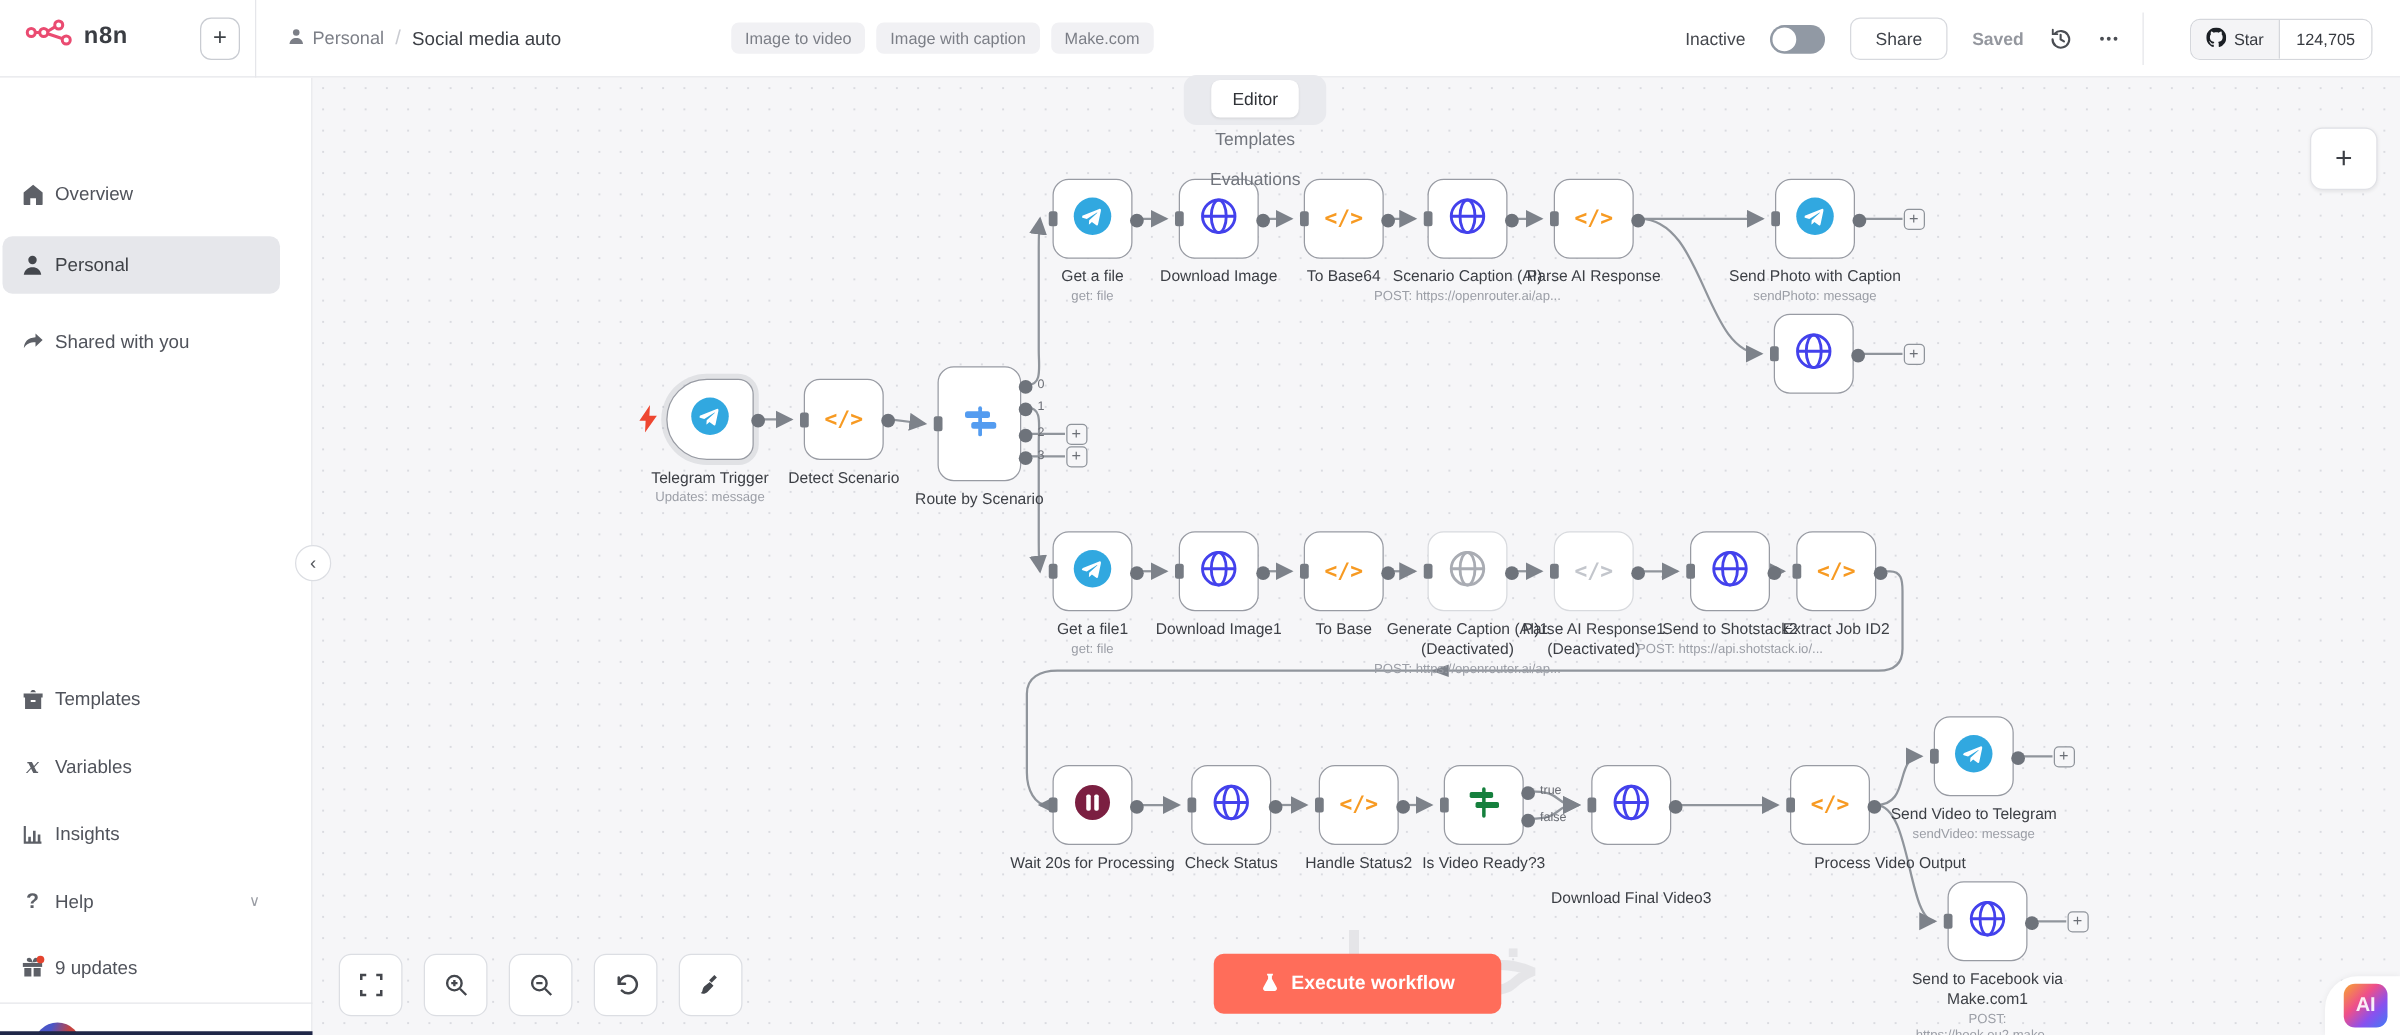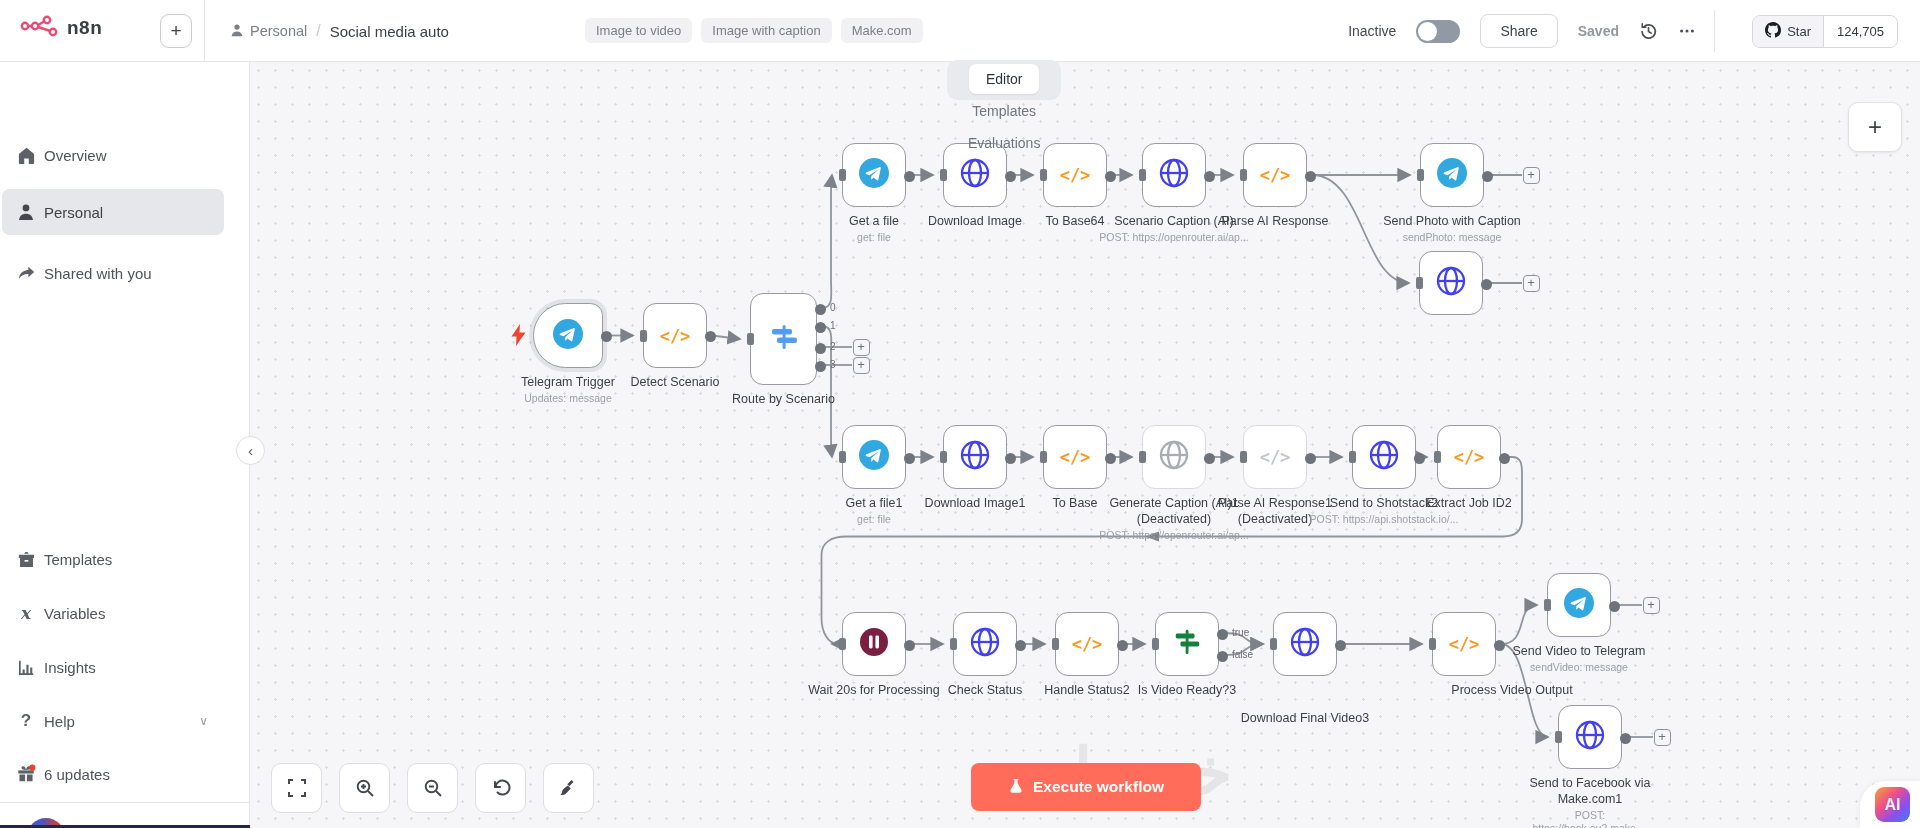--- a/index.html
+++ b/index.html
@@ -217,21 +217,21 @@
       <span class="sicon" style="position: relative;">
         <svg width="20" height="20" viewBox="0 0 22 22">
           <g fill="#5d6067">
             <path d="M2.5 7h17v3.5h-17z"></path>
             <path d="M3.8 11.5h6.2V19H3.8zM12 11.5h6.2V19H12z"></path>
             <path d="M6 4.2c0-1.8 2.6-2.3 3.8-.8.6.8 1 1.9 1.2 3.1C8 6.5 6 6 6 4.2zM16 4.2c0-1.8-2.6-2.3-3.8-.8-.6.8-1 1.9-1.2 3.1 3 0 5-.5 5-2.3z"></path>
           </g>
           <circle cx="18" cy="4" r="3.4" fill="#e4432e"></circle>
         </svg>
       </span>
-      <span>6 updates</span>
+      <span>9 updates</span>
     </div>
   </div>
 <div id="bottom-sliver"></div>
 <div id="collapse-btn">‹</div>
 
 <div id="canvas">
   <div id="watermark">خمسات</div>
   <svg id="edges-svg" width="1670" height="766">
     <defs>
       <marker id="arr" markerWidth="9" markerHeight="9" refX="7" refY="4" orient="auto">

